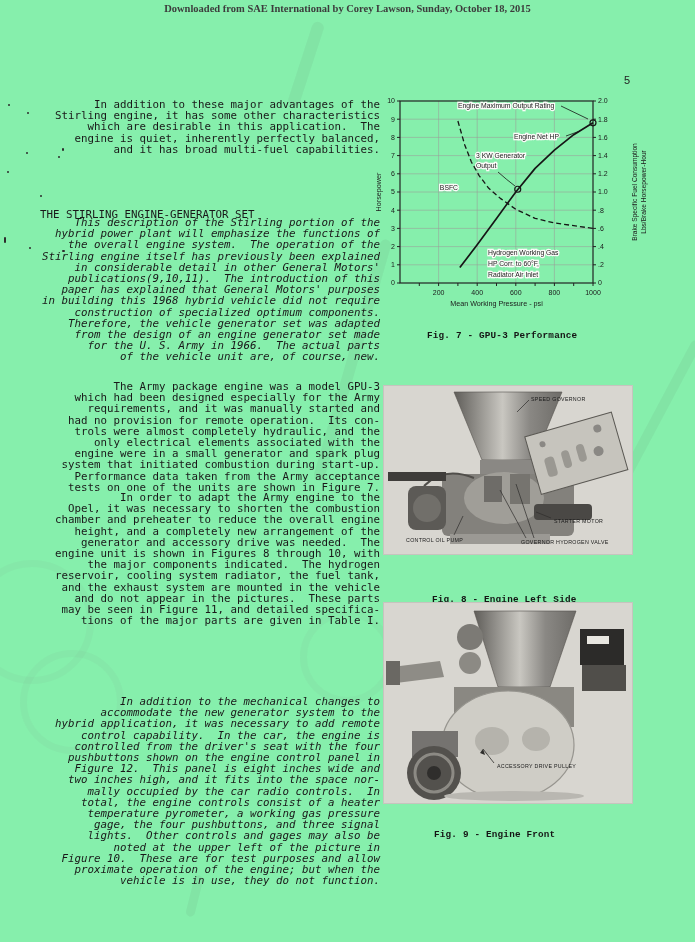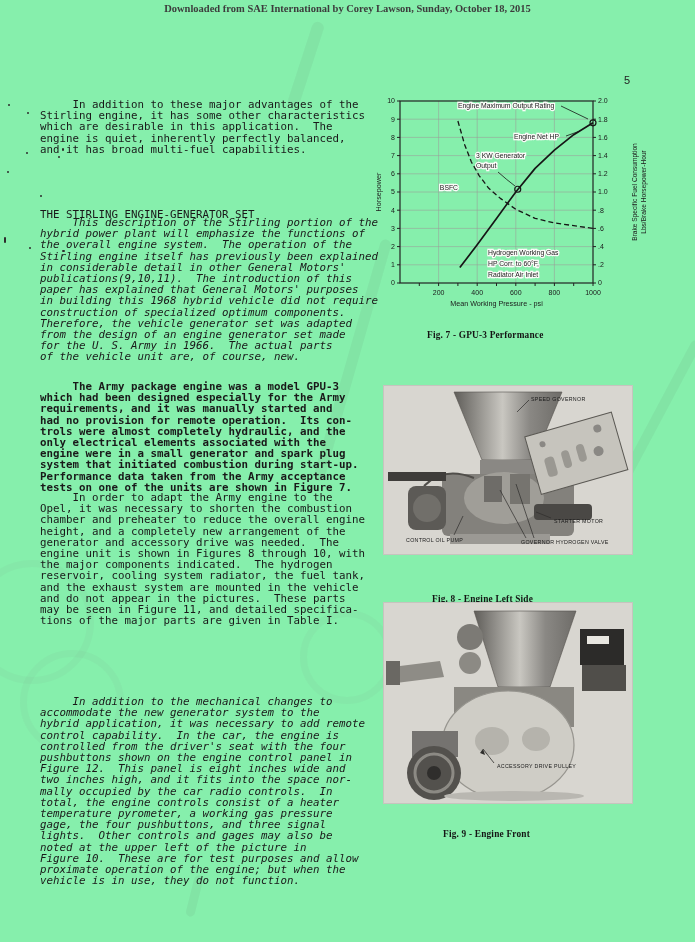--- a/index.html
+++ b/index.html
@@ -3,24 +3,24 @@
 <meta charset="utf-8">
 <style>
   html,body{margin:0;padding:0;background:#888;}
   #page{position:relative;width:695px;height:942px;background:#86efac;overflow:hidden;
         font-family:"Liberation Sans",sans-serif;color:#1b1b1b;}
   .abs{position:absolute;}
   #hdr{top:3px;left:0;width:695px;text-align:center;font-family:"Liberation Serif",serif;
        font-size:10.5px;font-weight:600;color:#3c3c3c;}
   #pagenum{left:624px;top:74px;font-size:11px;color:#222;}
   .mono{font-family:"DejaVu Sans Mono","Liberation Mono",monospace;font-size:10.8px;
-        line-height:11.2px;white-space:pre;color:#191919;}
+        line-height:11.2px;white-space:pre;color:#191919;text-align:right;}
   .para{left:40px;width:340px;}
   .heading{left:40px;top:209px;}
-  .caption{font-family:Liberation Serif, serif;font-size:9.3px;
+  .caption{font-family:Liberation Mono, monospace;font-size:9.3px;
            font-weight:700;letter-spacing:.2px;color:#141414;white-space:pre;}
   .photo{background:#d8d6d0;border:1px solid #c6c4be;}
   .speck{position:absolute;background:#2d2d2d;border-radius:1px;}
   .wm{position:absolute;background:rgba(90,90,90,0.07);border-radius:6px;pointer-events:none;}
   .wmarc{position:absolute;border:7px solid rgba(120,120,120,0.055);border-radius:50%;
          background:none;pointer-events:none;}
   svg text{font-family:"Liberation Sans",sans-serif;fill:#1a1a1a;}
 </style>
 </head>
 <body>
@@ -61,21 +61,21 @@
 Stirling engine itself has previously been explained
 in considerable detail in other General Motors'
 publications(9,10,11).  The introduction of this
 paper has explained that General Motors' purposes
 in building this 1968 hybrid vehicle did not require
 construction of specialized optimum components.
 Therefore, the vehicle generator set was adapted
 from the design of an engine generator set made
 for the U. S. Army in 1966.  The actual parts
 of the vehicle unit are, of course, new.</div>
-  <div class="abs mono para" style="top:381px;font-weight:bold;">     The Army package engine was a model GPU-3
+  <div class="abs mono para" style="top:381px;">     The Army package engine was a model GPU-3
 which had been designed especially for the Army
 requirements, and it was manually started and
 had no provision for remote operation.  Its con-
 trols were almost completely hydraulic, and the
 only electrical elements associated with the
 engine were in a small generator and spark plug
 system that initiated combustion during start-up.
 Performance data taken from the Army acceptance
 tests on one of the units are shown in Figure 7.</div>
   <div class="abs mono para" style="top:492px;">     In order to adapt the Army engine to the
@@ -263,15 +263,15 @@
     <ellipse cx="152" cy="136" rx="14" ry="12" fill="#b5b3ac"></ellipse>
     <rect x="28" y="128" width="46" height="26" fill="#757370"></rect>
     <circle cx="50" cy="170" r="27" fill="#53514d"></circle>
     <circle cx="50" cy="170" r="19" fill="none" stroke="#8c8a84" stroke-width="3"></circle>
     <circle cx="50" cy="170" r="7" fill="#2f2e2c"></circle>
     <ellipse cx="130" cy="193" rx="70" ry="5" fill="#b9b7b1"></ellipse>
     <line x1="110" y1="160" x2="99" y2="146" stroke="#2e2d2b" stroke-width="0.8"></line>
     <polygon points="99,146 101,152 96,150" fill="#2e2d2b"></polygon>
     <text x="113" y="165" font-size="5.3" letter-spacing="0.3" fill="#2e2d2b">ACCESSORY DRIVE PULLEY</text>
   </svg>
-  <div class="abs caption" style="left:443px;top:829px;">Fig. 9 - Engine Front</div>
+  <div class="abs caption" style="left:434px;top:829px;">Fig. 9 - Engine Front</div>
 
 </div>
 
 </body></html>

